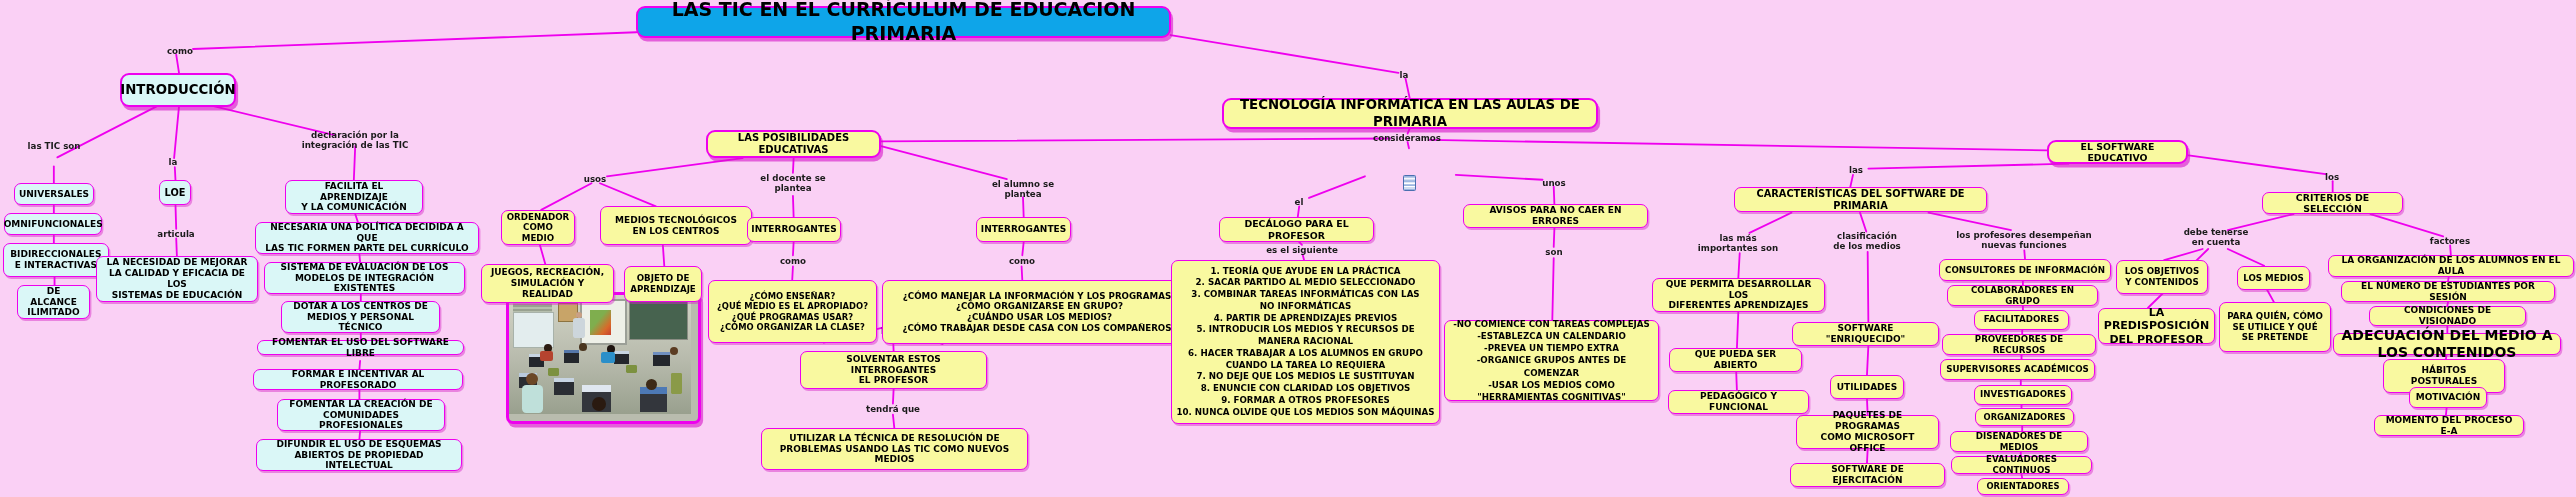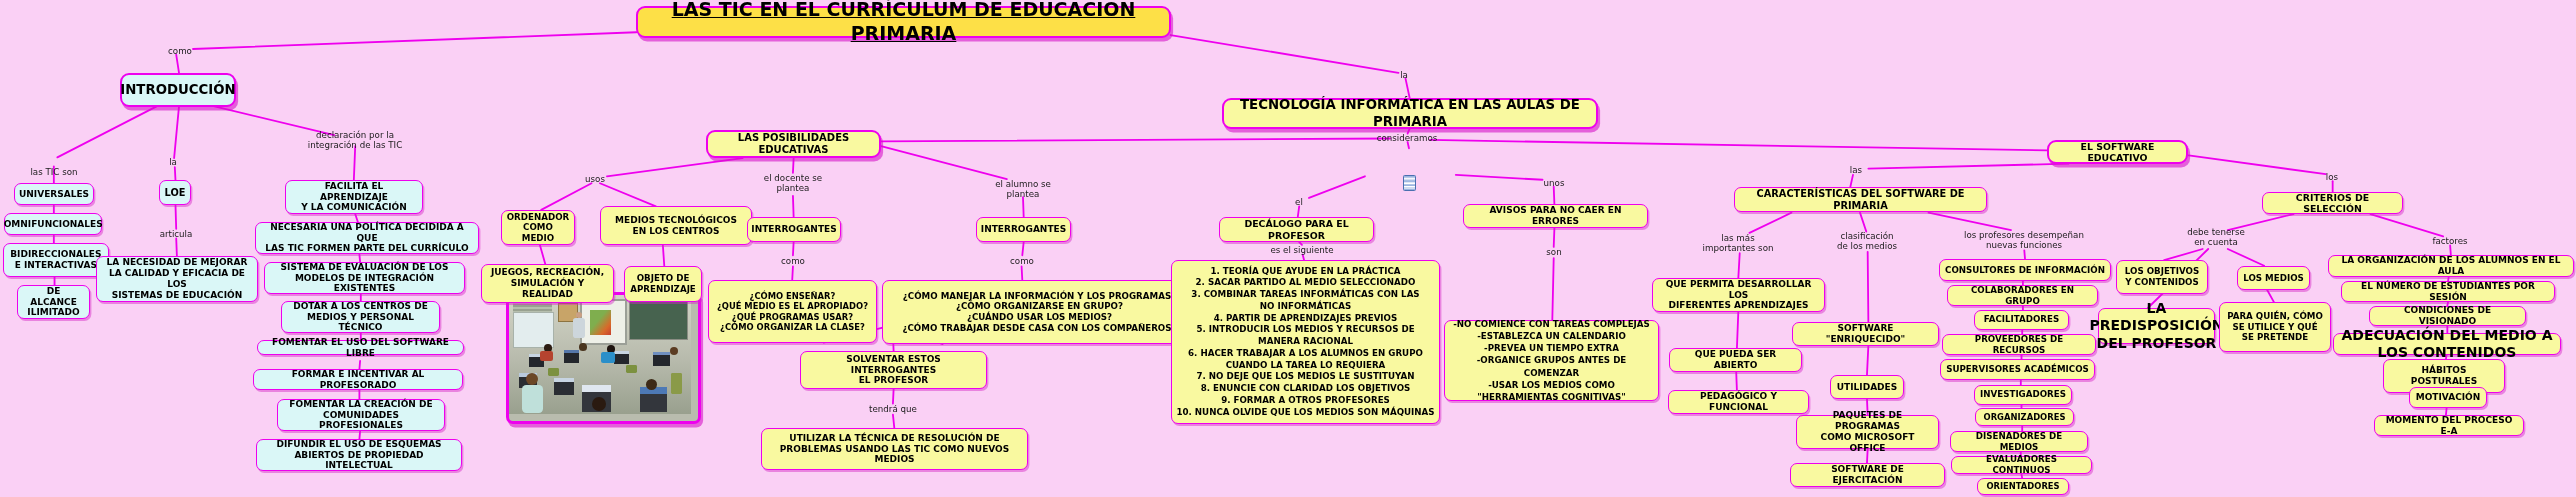--- a/index.html
+++ b/index.html
@@ -5,23 +5,23 @@
   html,body{margin:0;padding:0;}
   body{width:2576px;height:498px;font-family:"DejaVu Sans","Liberation Sans",sans-serif;}
   #map{position:relative;width:2576px;height:498px;background:#fad0f5;overflow:hidden;}
   svg.lines{position:absolute;left:0;top:0;width:2576px;height:498px;}
   svg.lines line{stroke:#ee00ee;stroke-width:2.6;stroke-linecap:round;}
   .n{position:absolute;box-sizing:border-box;display:flex;align-items:center;justify-content:center;
      text-align:center;white-space:pre-line;font-weight:bold;color:#000;background:#f9f9a0;
      border:1.7px solid #ee00ee;border-radius:7px;box-shadow:1.4px 2.1px 0 rgba(213,38,197,.45);
      padding:1.4px 4.2px;line-height:1.22;}
   .c{background:#daf7f7;}
-  .w{background:#fde047;text-decoration:underline;}
+  .w{background:#0ea5e9;}
   .head{border-width:2.4px;border-radius:9px;box-shadow:2.1px 3.5px 0 rgba(213,20,200,.6);}
-  .lb{position:absolute;transform:translate(-50%,-50%);font-size:8.7px;font-weight:normal;
+  .lb{position:absolute;transform:translate(-50%,-50%);font-size:8.7px;font-weight:bold;
       color:#1b1b1b;text-align:center;white-space:pre-line;line-height:1.15;}
   .rsrc{position:absolute;width:11.2px;height:14px;background:#fff;border:1px solid #4a6fb0;border-radius:1.4px;
         background-image:linear-gradient(#9bb4e0 1.4px,transparent 1.4px),linear-gradient(#c6d4ee 0.7px,transparent 0.7px);
         background-size:100% 4.2px, 100% 2.8px;}
   
   .photo{position:absolute;left:506px;top:292px;width:189px;height:126px;border:3.5px solid #ee00ee;
          border-radius:7px;box-shadow:2.1px 3.5px 0 rgba(213,20,200,.6);overflow:hidden;background:#b9bcae;}
   .photo div{position:absolute;}
 </style>
 </head>
@@ -117,21 +117,21 @@
       <line x1="3501" y1="432" x2="3500" y2="437"></line>
     <line x1="3500" y1="466" x2="3500" y2="476"></line>
       <line x1="3499" y1="507" x2="3498" y2="513"></line>
     <line x1="3497" y1="543" x2="3498" y2="553"></line>
       <line x1="3499" y1="583" x2="3498" y2="593"></line>
   </svg>
 
   <div class="lb" style="left:180px;top:51px">como</div>
   <div class="lb" style="left:1404px;top:75px">la</div>
   <div class="lb" style="left:1407px;top:138px">consideramos</div>
-  <div class="lb" style="left:54px;top:172px">las TIC son</div>
+  <div class="lb" style="left:54px;top:146px">las TIC son</div>
   <div class="lb" style="left:173px;top:162px">la</div>
   <div class="lb" style="left:355px;top:140px">declaración por la
 integración de las TIC</div>
   <div class="lb" style="left:176px;top:234px">articula</div>
   <div class="lb" style="left:595px;top:179px">usos</div>
   <div class="lb" style="left:793px;top:183px">el docente se
 plantea</div>
   <div class="lb" style="left:793px;top:261px">como</div>
   <div class="lb" style="left:1023px;top:189px">el alumno se
 plantea</div>
@@ -282,21 +282,21 @@
   <div class="n" style="left:1974px;top:385px;width:98px;height:19.6px;font-size:8.7px">INVESTIGADORES</div>
   <div class="n" style="left:1975px;top:408px;width:99px;height:18px;font-size:8.4px">ORGANIZADORES</div>
   <div class="n" style="left:1950px;top:431px;width:138px;height:21px;font-size:8.7px">DISEÑADORES DE MEDIOS</div>
   <div class="n" style="left:1951px;top:456px;width:141px;height:18px;font-size:8.7px">EVALUADORES CONTINUOS</div>
   <div class="n" style="left:1977px;top:478px;width:92px;height:17px;font-size:8.4px">ORIENTADORES</div>
 
   <div class="n head" style="left:2047px;top:140px;width:141px;height:24px;font-size:9.4px">EL SOFTWARE EDUCATIVO</div>
   <div class="n" style="left:2262px;top:192px;width:141px;height:22.4px;font-size:9.4px">CRITERIOS DE SELECCIÓN</div>
   <div class="n" style="left:2116px;top:260px;width:92px;height:34px;font-size:8.7px">LOS OBJETIVOS
 Y CONTENIDOS</div>
-  <div class="n" style="left:2098px;top:308px;width:117px;height:36px;font-size:14px">LA PREDISPOSICIÓN
+  <div class="n" style="left:2098px;top:308px;width:117px;height:36px;font-size:11px">LA PREDISPOSICIÓN
 DEL PROFESOR</div>
   <div class="n" style="left:2237px;top:266px;width:73px;height:24px;font-size:8.7px">LOS MEDIOS</div>
   <div class="n" style="left:2219px;top:302px;width:112px;height:50px;font-size:8.7px">PARA QUIÉN, CÓMO
 SE UTILICE Y QUÉ
 SE PRETENDE</div>
   <div class="n" style="left:2328px;top:255px;width:246px;height:22.4px;font-size:9px">LA ORGANIZACIÓN DE LOS ALUMNOS EN EL AULA</div>
   <div class="n" style="left:2341px;top:281px;width:214px;height:21px;font-size:9px">EL NÚMERO DE ESTUDIANTES POR SESIÓN</div>
   <div class="n" style="left:2369px;top:306px;width:157px;height:20px;font-size:9px">CONDICIONES DE VISIONADO</div>
   <div class="n" style="left:2333px;top:333px;width:228px;height:22px;font-size:14px">ADECUACIÓN DEL MEDIO A LOS CONTENIDOS</div>
   <div class="n" style="left:2383px;top:359px;width:122px;height:34px;font-size:9px">HÁBITOS POSTURALES</div>

